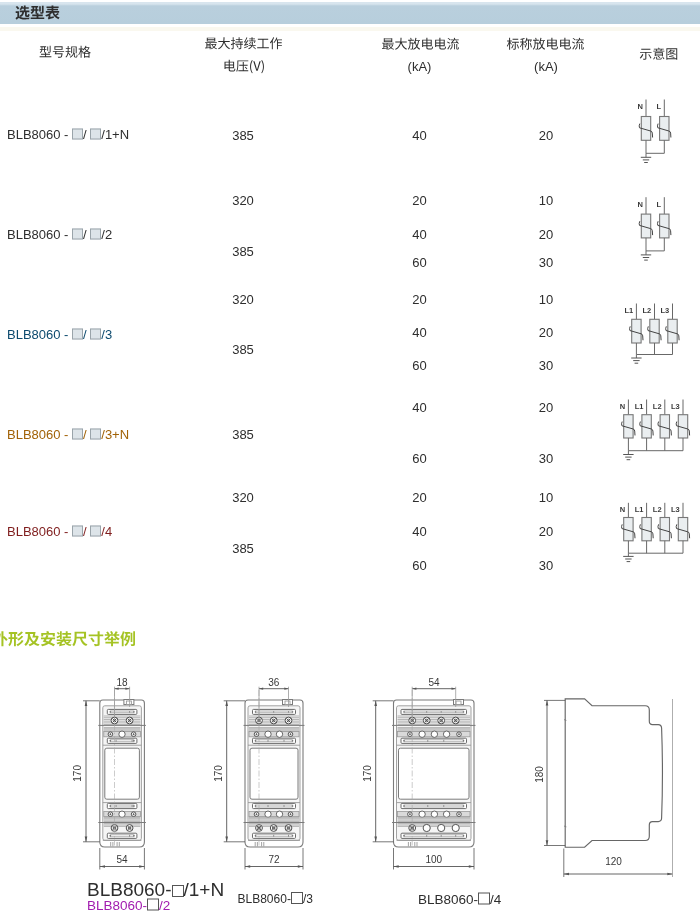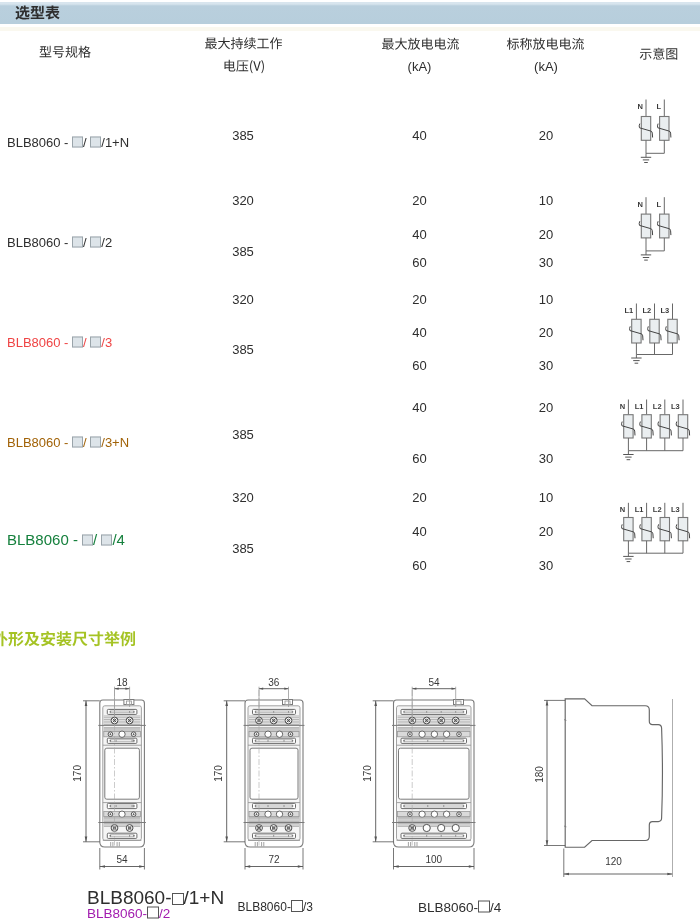--- a/index.html
+++ b/index.html
@@ -1,18 +1,18 @@
 <!DOCTYPE html>
 <html><head><meta charset="utf-8">
 <style>
   html,body { margin:0; padding:0; }
   body { width:700px; height:919px; background:#fff; position:relative;
          font-family:"Liberation Sans", sans-serif; overflow:hidden; }
   .c { position:absolute; transform:translate(-50%,-50%); white-space:nowrap; }
-  .l { position:absolute; transform:translate(0,-50%); white-space:nowrap;margin-top:8px; }
+  .l { position:absolute; transform:translate(0,-50%); white-space:nowrap; }
   .bar { position:absolute; left:0; top:2px; width:700px; height:22px;
          background:linear-gradient(#d8e5ee, #d8e5ee 9%, #b9cfdd 18%, #b7cedc); }
   .sq { display:inline-block; width:9px; height:9px; background:#dde4e9;
          border:1px solid #9aa4aa; vertical-align:-1px; }
   .sqw { display:inline-block; width:10px; height:10px; background:#fff;
          border:1px solid #555; vertical-align:-1px; }
   svg { position:absolute; left:0; top:0; }
 </style></head>
 <body>
 <div class="bar"></div>
@@ -519,23 +519,23 @@
       <path transform="translate(80.00,0) scale(0.016000)" d="M161 816V517C161 357 151 138 21 -9C49 -24 103 -69 123 -94C235 33 273 226 285 390H498C563 156 672 -6 887 -82C905 -48 942 4 970 29C784 85 676 214 622 390H878V816ZM289 699H752V507H289V517Z"></path>
       <path transform="translate(96.00,0) scale(0.016000)" d="M142 397C210 322 285 218 313 150L424 219C392 290 313 388 245 459ZM600 849V649H45V529H600V69C600 46 590 38 566 38C539 38 454 37 370 41C391 6 416 -55 424 -92C530 -93 611 -88 661 -68C710 -48 728 -13 728 68V529H956V649H728V849Z"></path>
       <path transform="translate(112.00,0) scale(0.016000)" d="M88 194V82H442V-89H563V82H924V194H563V281H757V379C801 338 850 302 901 277C919 308 956 353 982 375C890 412 802 480 745 556H953V664H758C791 705 828 754 861 802L731 841C707 787 664 714 626 664H480L572 706C556 749 515 810 478 856L378 811C411 766 447 705 462 664H293L343 690C322 731 277 792 237 834L135 783C165 748 198 702 219 664H50V556H267C207 473 114 400 16 360C41 337 77 294 94 267C148 293 199 328 245 370V281H442V194ZM442 500V391H267C317 440 360 496 392 556H621C653 496 696 440 745 391H563V500Z"></path>
       <path transform="translate(128.00,0) scale(0.016000)" d="M666 743V167H771V743ZM826 840V56C826 39 819 34 802 33C783 33 726 32 668 35C683 2 701 -50 705 -82C788 -82 849 -79 887 -59C924 -41 937 -10 937 55V840ZM352 268C377 246 408 218 434 193C394 110 344 45 282 4C307 -18 340 -60 355 -88C516 34 604 250 633 568L564 584L545 581H458C467 617 475 654 482 692H638V803H296V692H368C343 545 299 408 231 320C256 301 300 262 318 243C361 304 398 383 427 472H515C506 411 492 354 476 301L414 349ZM179 848C144 711 87 575 19 484C37 453 64 383 72 354C86 372 100 392 113 413V-88H225V637C249 697 269 758 286 817Z"></path>
     </g>
 </svg>
 <div class="c " style="left:419.5px;top:65.5px;font-size:13px;font-weight:normal;color:#2e2e2e">(kA)</div>
 <div class="c " style="left:546px;top:65.5px;font-size:13px;font-weight:normal;color:#2e2e2e">(kA)</div>
 <div class="l " style="left:7px;top:133.5px;font-size:13px;font-weight:normal;color:#2e2e2e">BLB8060 - <span class="sq"></span>/ <span class="sq"></span>/1+N</div>
 <div class="l " style="left:7px;top:234.0px;font-size:13px;font-weight:normal;color:#2e2e2e">BLB8060 - <span class="sq"></span>/ <span class="sq"></span>/2</div>
-<div class="l " style="left:7px;top:334.0px;font-size:13px;font-weight:normal;color:#ef4444">BLB8060 - <span class="sq"></span>/ <span class="sq"></span>/3</div>
+<div class="l " style="left:7px;top:334.0px;font-size:13px;font-weight:normal;color:#0c4a6e">BLB8060 - <span class="sq"></span>/ <span class="sq"></span>/3</div>
 <div class="l " style="left:7px;top:433.5px;font-size:13px;font-weight:normal;color:#a16207">BLB8060 - <span class="sq"></span>/ <span class="sq"></span>/3+N</div>
-<div class="l " style="left:7px;top:531.0px;font-size:15px;font-weight:normal;color:#15803d">BLB8060 - <span class="sq"></span>/ <span class="sq"></span>/4</div>
+<div class="l " style="left:7px;top:531.0px;font-size:13px;font-weight:normal;color:#7f1d1d">BLB8060 - <span class="sq"></span>/ <span class="sq"></span>/4</div>
 <div class="c " style="left:243px;top:134.5px;font-size:13px;font-weight:normal;color:#2e2e2e">385</div>
 <div class="c " style="left:243px;top:199.5px;font-size:13px;font-weight:normal;color:#2e2e2e">320</div>
 <div class="c " style="left:243px;top:251px;font-size:13px;font-weight:normal;color:#2e2e2e">385</div>
 <div class="c " style="left:243px;top:298.5px;font-size:13px;font-weight:normal;color:#2e2e2e">320</div>
 <div class="c " style="left:243px;top:349px;font-size:13px;font-weight:normal;color:#2e2e2e">385</div>
 <div class="c " style="left:243px;top:433.5px;font-size:13px;font-weight:normal;color:#2e2e2e">385</div>
 <div class="c " style="left:243px;top:497px;font-size:13px;font-weight:normal;color:#2e2e2e">320</div>
 <div class="c " style="left:243px;top:547.5px;font-size:13px;font-weight:normal;color:#2e2e2e">385</div>
 <div class="c " style="left:419.5px;top:134.5px;font-size:13px;font-weight:normal;color:#2e2e2e">40</div>
 <div class="c " style="left:419.5px;top:199.5px;font-size:13px;font-weight:normal;color:#2e2e2e">20</div>

